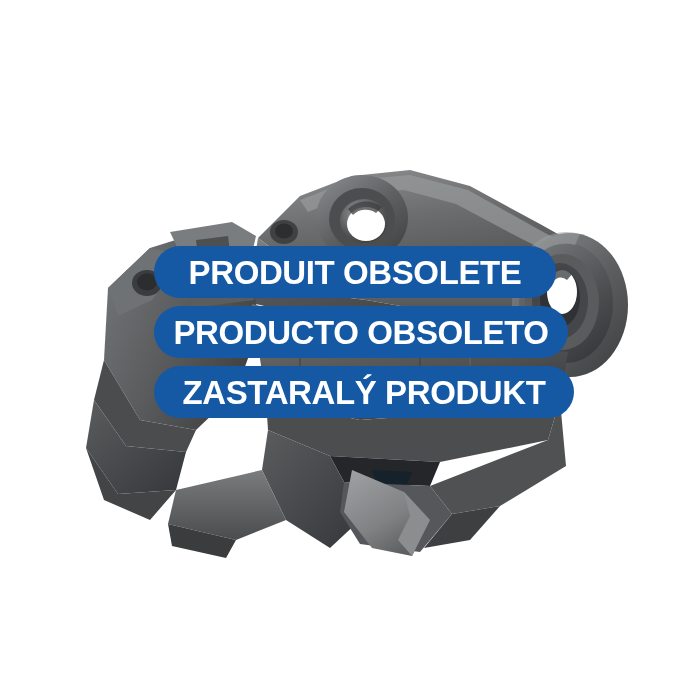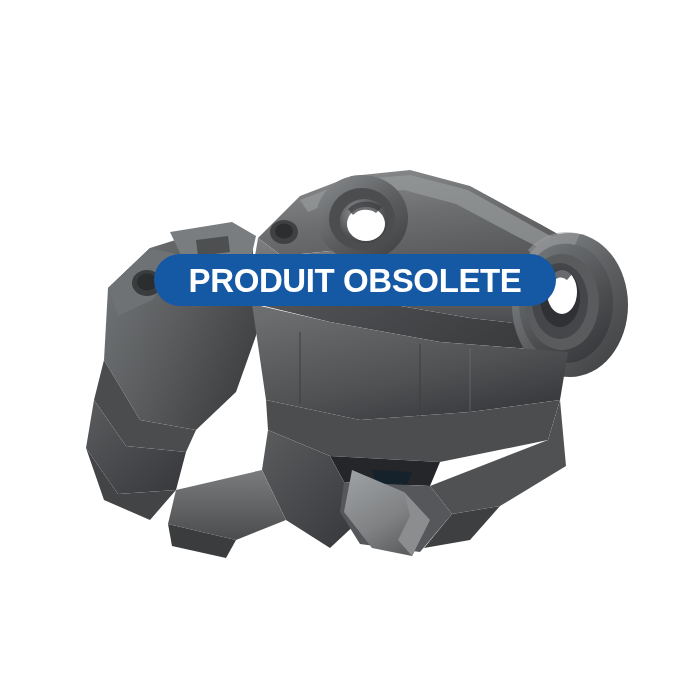--- a/index.html
+++ b/index.html
@@ -30,21 +30,21 @@
   #product-render svg {
     display: block;
     width: 700px;
     height: 700px;
   }
 
   
   #banner-stack {
     position: absolute;
     left: 0;
-    top: 254px;
+    top: 246px;
     width: 600px;
     display: flex;
     flex-direction: column;
     align-items: flex-start;
     gap: 8px;
   }
   .banner {
     position: relative;
     height: 52px;
     border-radius: 26px;
@@ -204,17 +204,23 @@
     </svg>
   </div>
 
   <div id="banner-stack">
 
     <div class="banner b-fr">
       <span class="banner-text">PRODUIT OBSOLETE</span>
     </div>
 
 
-
+    <div class="banner b-es">
+      <span class="banner-text">PRODUCTO OBSOLETO</span>
+    </div>
+
+    <div class="banner b-cs">
+      <span class="banner-text">ZASTARALÝ PRODUKT</span>
+    </div>
 
   </div>
 
 </div>
 
 </body></html>

